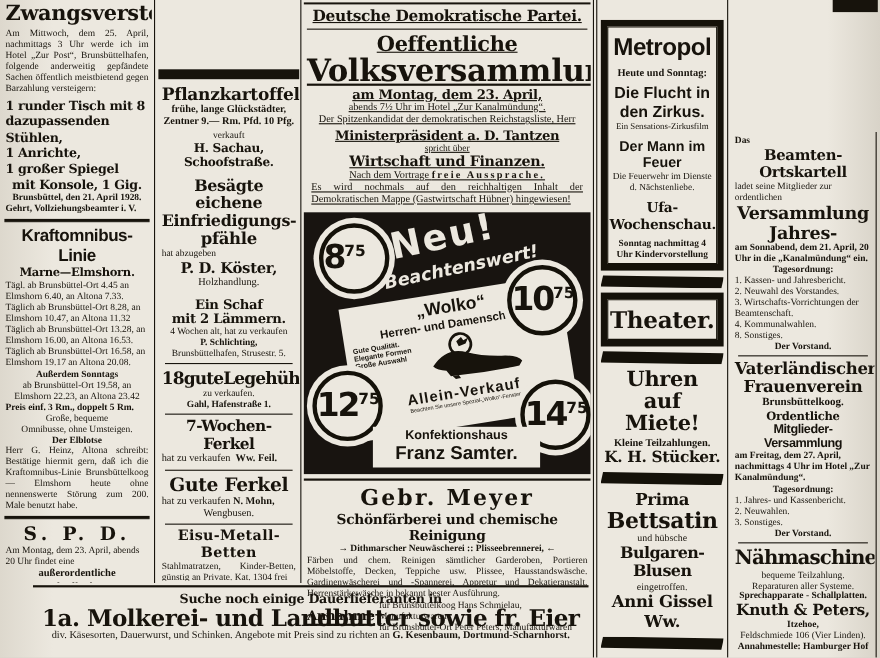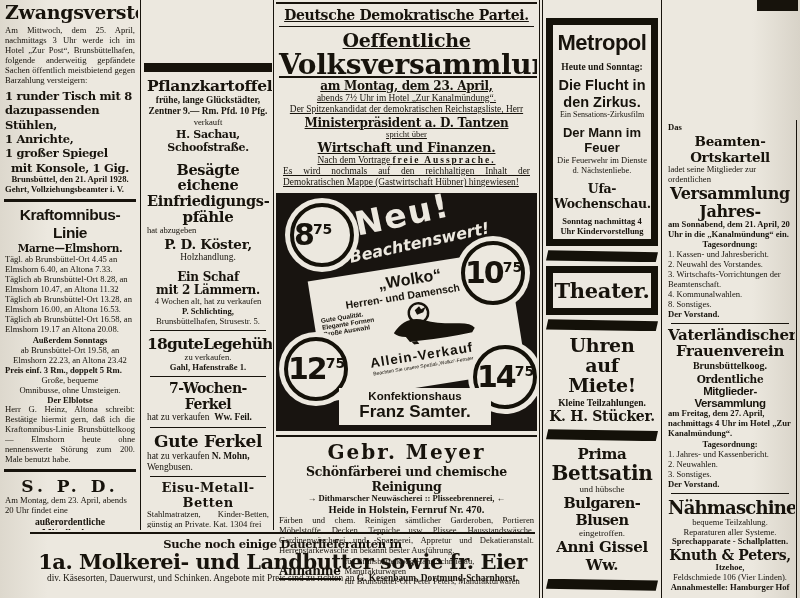--- a/index.html
+++ b/index.html
@@ -2,21 +2,21 @@
 <html><head>
 <meta charset="utf-8">
 <style>
   html,body{margin:0;padding:0;background:#b9b5ac;}
   .page{position:relative;width:800px;height:598px;background:#e9e5dc;overflow:hidden;
         color:#17130c;font-family:"Liberation Serif",serif;
         background-image:linear-gradient(90deg,#ddd8cd 0,#ece8df 6%,#ece8df 94%,#d8d3c8 100%);}
   .col{position:absolute;display:flex;flex-direction:column;overflow:hidden;}
   .vrule{position:absolute;width:1px;background:#17130c;}
   .hbar{background:#17130c;}
-  .c{text-align:center}.j{text-align:justify;text-align-last:left}.r{text-align:left}
+  .c{text-align:center}.j{text-align:justify;text-align-last:left}.r{text-align:center}
   .b{font-weight:bold}
   .frak{font-family:"DejaVu Serif",serif;font-weight:bold;letter-spacing:-.3px;}
   .sans{font-family:"Liberation Sans","DejaVu Sans",sans-serif;font-weight:bold;}
   .bd{font-size:8.6px;line-height:1.16;}
   .bd2{font-size:9.4px;line-height:1.2;}
   .sep{border-top:2px solid #17130c;border-bottom:1px solid #17130c;height:2px;margin:3px 2px;}
   .thin{border-top:1px solid #17130c;margin:2px 6px;}
   .ad{padding:1px 3px;}
   p,h1,h2,h3{margin:0;padding:0;}
   
@@ -192,21 +192,20 @@
       <div class="samter">
         <div class="sans" style="font-size:11.5px">Konfektionshaus</div>
         <div class="sans" style="font-size:17px">Franz Samter.</div>
       </div>
     </div>
 
     <div class="ad" style="border-top:2px solid #17130c;padding-top:3px">
       <h1 class="frak c" style="font-size:20px;letter-spacing:2px">Gebr. Meyer</h1>
       <h2 class="frak c" style="font-size:12.5px">Schönfärberei und chemische Reinigung</h2>
       <p class="bd b c"><span>→</span> <span>Dithmarscher Neuwäscherei :: Plisseebrennerei,</span> <span>←</span></p>
-      <p class="b c" style="font-size:10.5px">Heide in Holstein, Fernruf Nr. 470.</p>
       <p class="bd j" style="margin-top:1px">Färben und chem. Reinigen sämtlicher Garderoben, Portieren Möbelstoffe, Decken, Teppiche usw. Plissee, Hausstandswäsche. Gardinenwäscherei und -Spannerei, Appretur und Dekatieranstalt. Herrenstärkewäsche in bekannt bester Ausführung.</p>
       <div style="display:flex;margin-top:1px">
         <span class="frak" style="font-size:12px;border-bottom:2px solid #17130c;align-self:center;margin-right:4px">Annahme</span>
         <span>
           <p class="bd">für Brunsbüttelkoog Hans Schmielau, Manufakturwaren</p>
           <p class="bd">für Brunsbüttel-Ort Peter Peters, Manufakturwaren</p>
         </span>
       </div>
     </div>
   </div>

